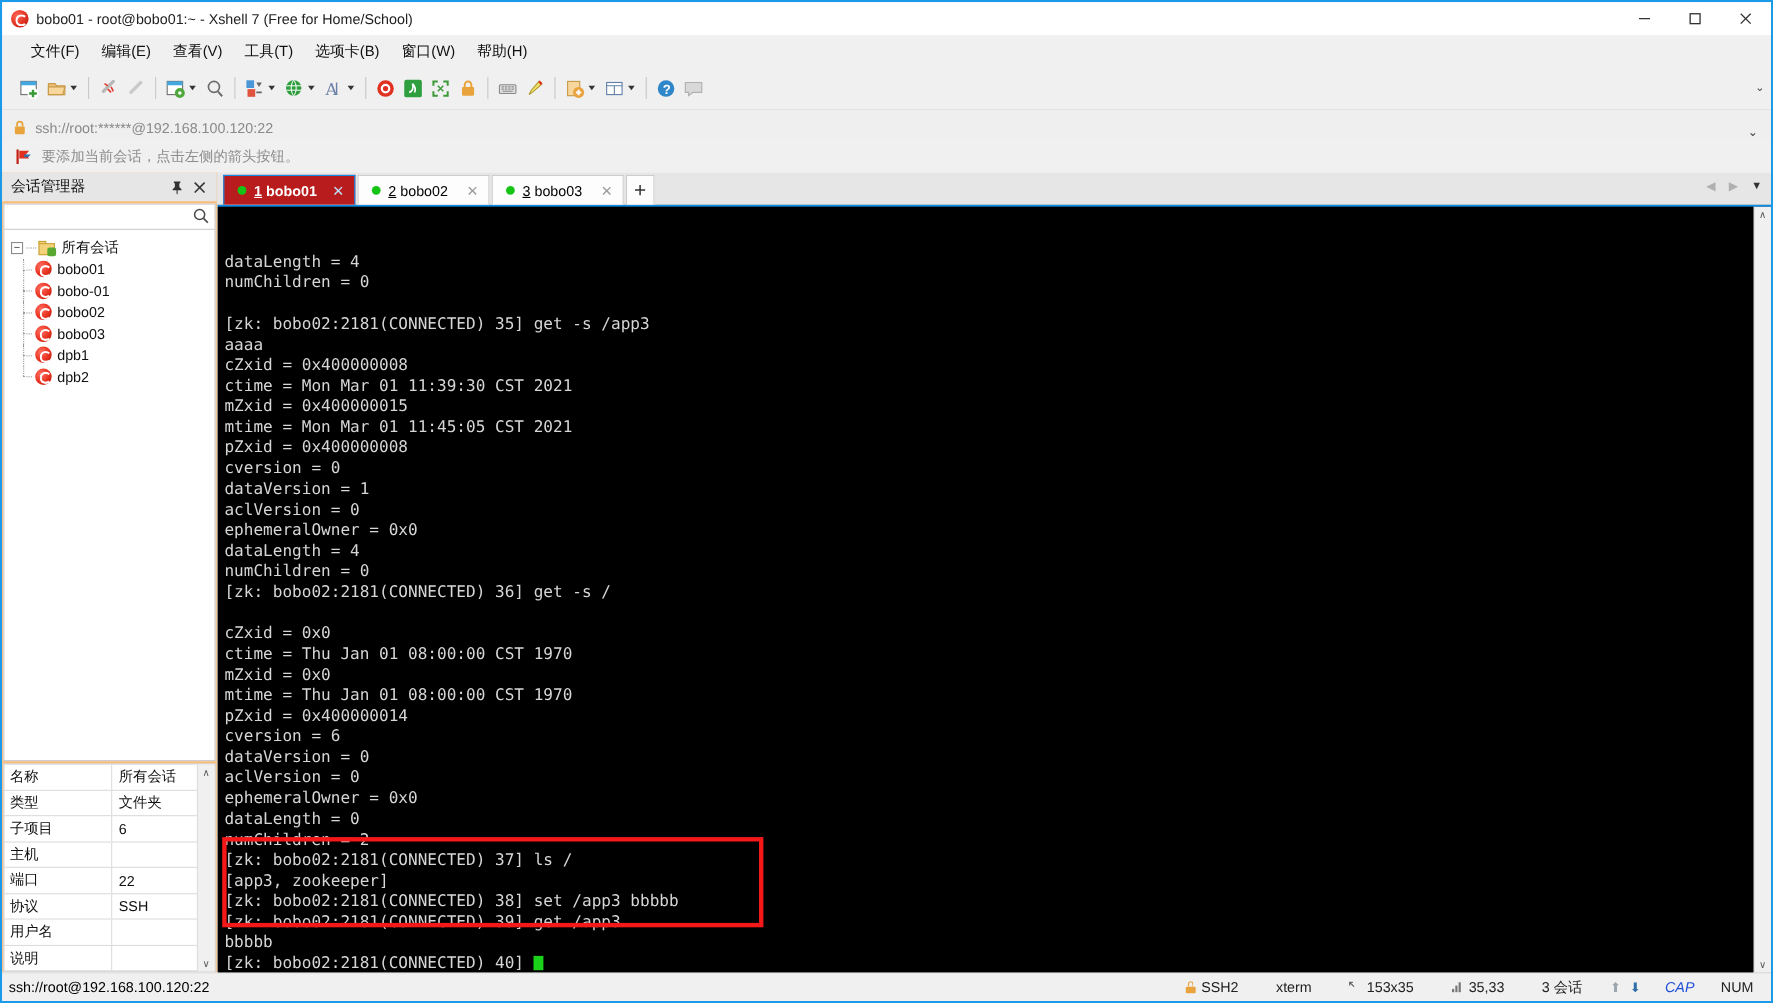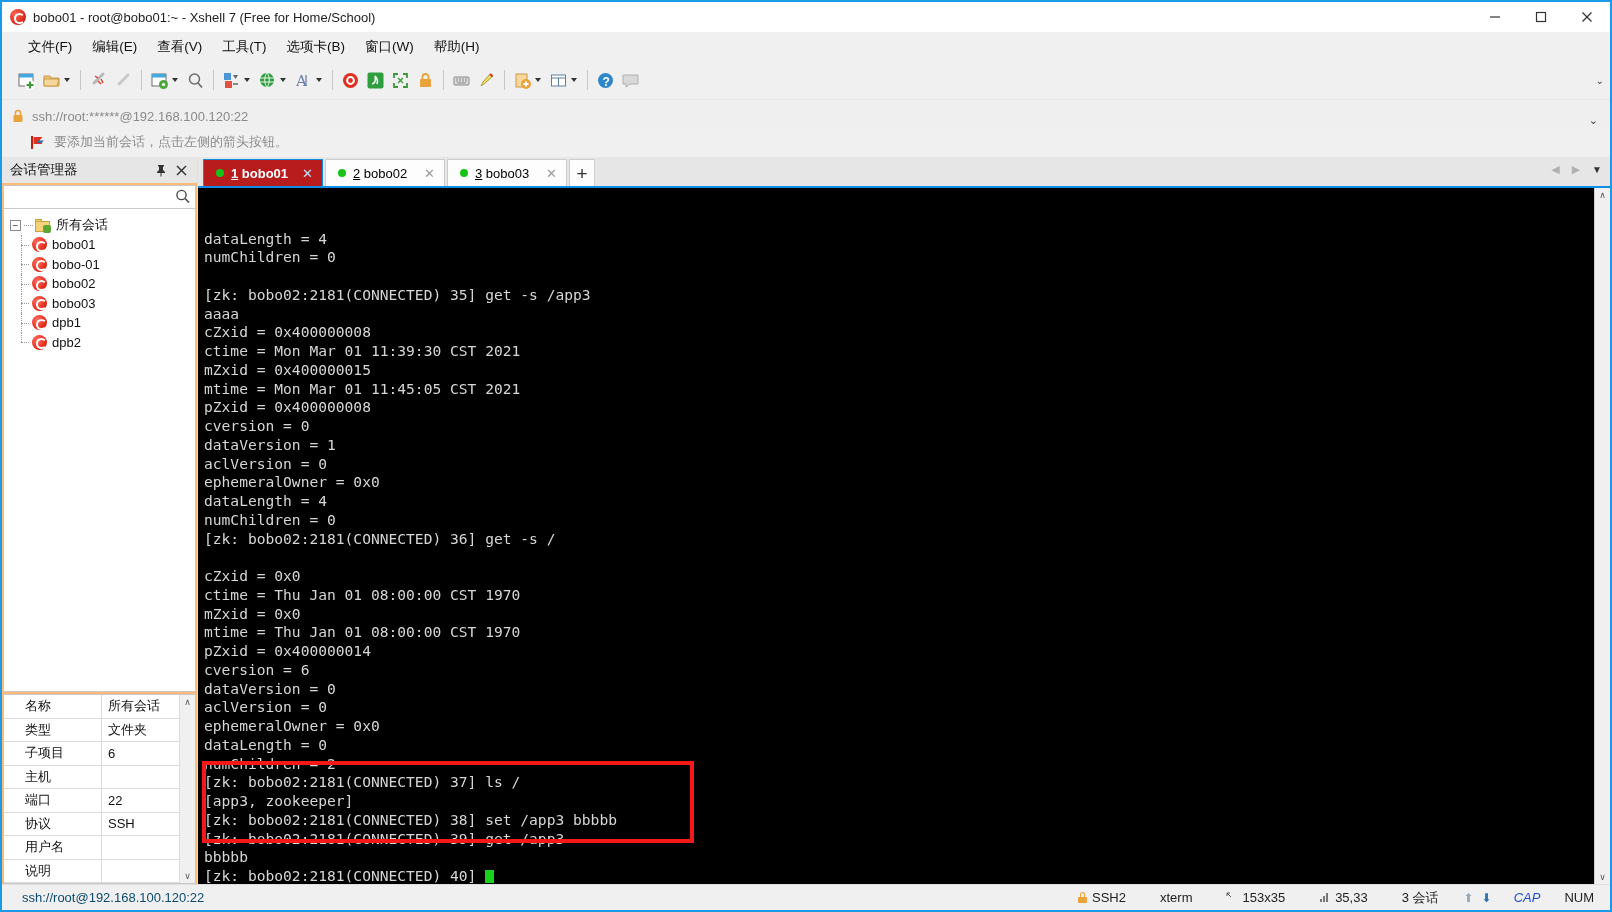--- a/index.html
+++ b/index.html
@@ -78,21 +78,20 @@
     flex:1; display:flex; align-items:center; height:22px;
     background:#efefef;
   }
   .addr-text { color:#8a8a8a; font-size:13px; margin-left:8px; }
   .addr-caret { color:#444; font-size:11px; margin-left:auto; padding-right:2px;}
   
   .hintbar {
     height:30px; background:#f0f0f0;
     display:flex; align-items:center; padding:0 12px;
     flex:0 0 30px;
-    margin-left:16px;
   }
   .hint-text { color:#8c8c8c; font-size:13px; margin-left:9px; }
   
   .body-split { flex:1; display:flex; min-height:0; background:#f0f0f0; }
   
   .sidebar {
     width:196px; flex:0 0 196px; display:flex; flex-direction:column;
     background:#fdba74; border-right:1px solid #e0e0e0;
   }
   .sb-header {
@@ -160,21 +159,21 @@
   }
   
   .props {
     flex:0 0 190px; display:flex; background:#fff;
     border:1px solid #c9c9c9; margin:2px 1px 0 1px; min-height:0;
   }
   .props-table { flex:1; display:flex; flex-direction:column; }
   .prop-row { display:flex; height:23.5px; border-bottom:1px solid #dcdcdc; }
   .prop-key {
     width:98px; flex:0 0 98px; border-right:1px solid #dcdcdc;
-    display:flex; align-items:center; padding-left:21px;
+    display:flex; align-items:center; padding-left:5px;
     font-size:13px; color:#111;
   }
   .prop-val {
     flex:1; display:flex; align-items:center; padding-left:6px;
     font-size:13px; color:#111; overflow:hidden; white-space:nowrap;
   }
   .props-sb {
     width:16px; flex:0 0 16px; background:#f0f0f0; border-left:1px solid #dcdcdc;
     display:flex; flex-direction:column; justify-content:space-between; align-items:center;
     padding:2px 0;
@@ -234,21 +233,21 @@
   .redbox {
     position:absolute; pointer-events:none;
     border:4px solid #f51818;
   }
   
   .statusbar {
     height:26px; flex:0 0 26px; background:#f0f0f0;
     display:flex; align-items:center; font-size:13px; color:#222;
     border-top:1px solid #e0e0e0;
   }
-  .st-left { padding-left:20px; color:#0c4a6e; }
+  .st-left { padding-left:6px; color:#000000; }
   .st-right { margin-left:auto; display:flex; align-items:center; padding-right:10px; }
   .st-cell { display:flex; align-items:center; gap:5px; padding:0 17px; white-space:nowrap;}
   .st-dim { color:#1d4ed8;font-style:italic; }
   .lock-ico {
     width:9px; height:11px; position:relative; flex:0 0 9px;
   }
   .lock-ico .lbody{ position:absolute; bottom:0; left:0; width:9px; height:6px; background:#e8a33d; border-radius:1px;}
   .lock-ico .lshack{ position:absolute; top:0; left:2px; width:5px; height:5px; border:1.5px solid #e8a33d; border-bottom:0; border-radius:3px 3px 0 0;}
   .arrow-up { color:#9aa7b0; font-size:12px; }
   .arrow-dn { color:#2f6ea8; font-size:12px; }

